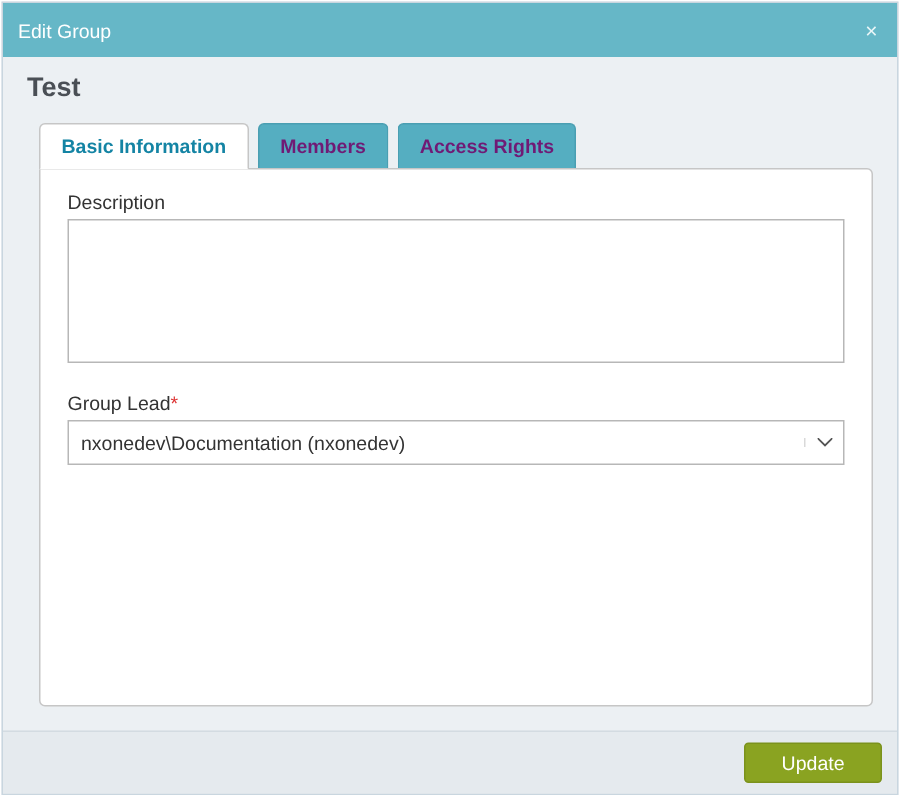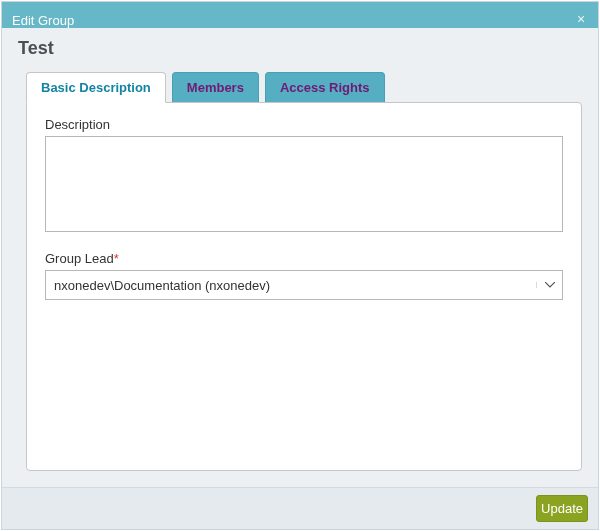--- a/index.html
+++ b/index.html
@@ -18,23 +18,23 @@
     height: 529px;
     margin: 1px;
     background: #ecf0f3;
     border: 1px solid #c9d6df;
     display: flex;
     flex-direction: column;
   }
   .titlebar {
     background: #66b7c7;
     color: #ffffff;
-    height: 26px;
+    height: 36px;
     display: flex;
-    align-items: flex-end;
+    align-items: center;
     padding: 0 8px 0 10px;
     font-size: 13px;
   }
   .titlebar .title { flex: 1; }
   .titlebar .close {
     width: 18px; height: 18px;
     display: flex; align-items: center; justify-content: center;
     cursor: pointer;
     font-size: 14px;
     line-height: 1;
@@ -132,41 +132,41 @@
     align-items: center;
     justify-content: flex-end;
     padding: 0 10px;
     margin-top: 12px;
   }
   .btn-update {
     background: #8aa321;
     color: #ffffff;
     border: 1px solid #7b921c;
     border-radius: 3px;
-    padding: 5px 4px;
+    padding: 5px 24px;
     font-size: 13px;
     cursor: pointer;
   }
 </style>
 </head>
 <body>
 
 <div class="dialog">
 
   <div class="titlebar">
     <span class="title">Edit Group</span>
     <span class="close">×</span>
   </div>
 
   <div class="header">
     <div class="group-name">Test</div>
   </div>
 
   <div class="tab-row">
-    <div class="tab active">Basic Description</div>
+    <div class="tab active">Basic Information</div>
     <div class="tab">Members</div>
     <div class="tab">Access Rights</div>
   </div>
 
   <div class="panel">
 
     <div class="field-label">Description</div>
     <textarea class="desc" style=""></textarea>
 
     <div class="gap"></div>

